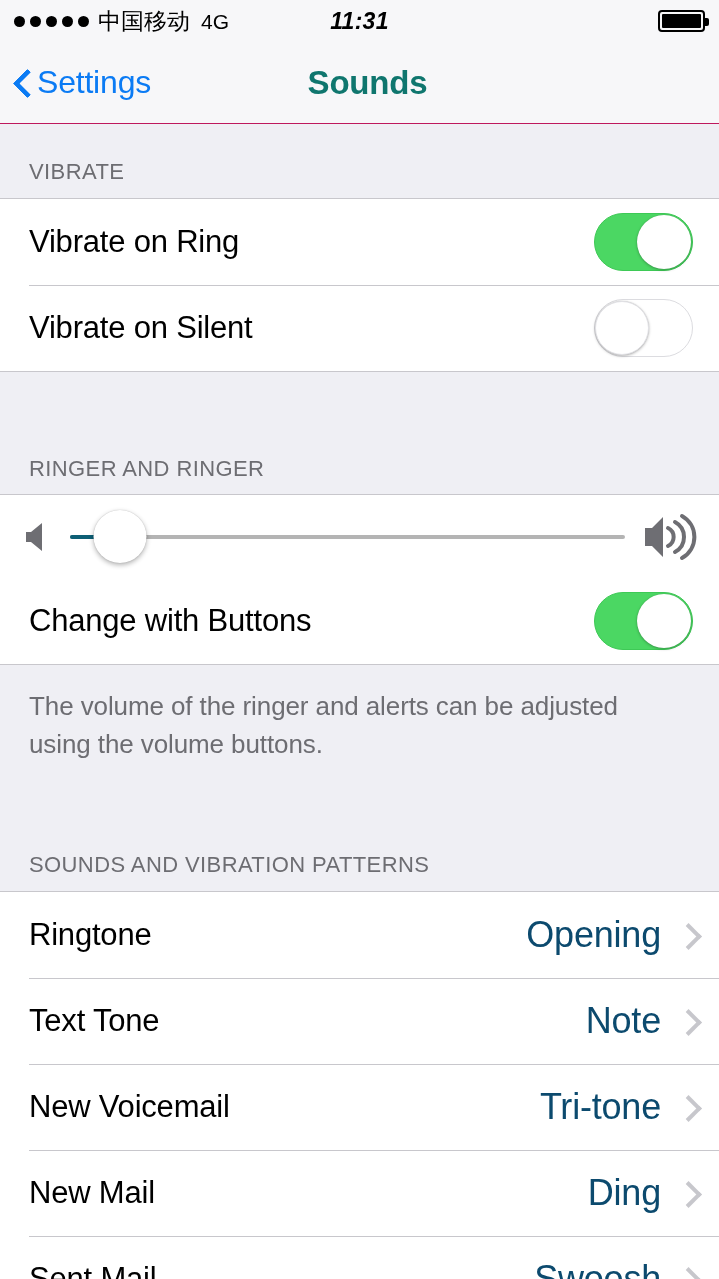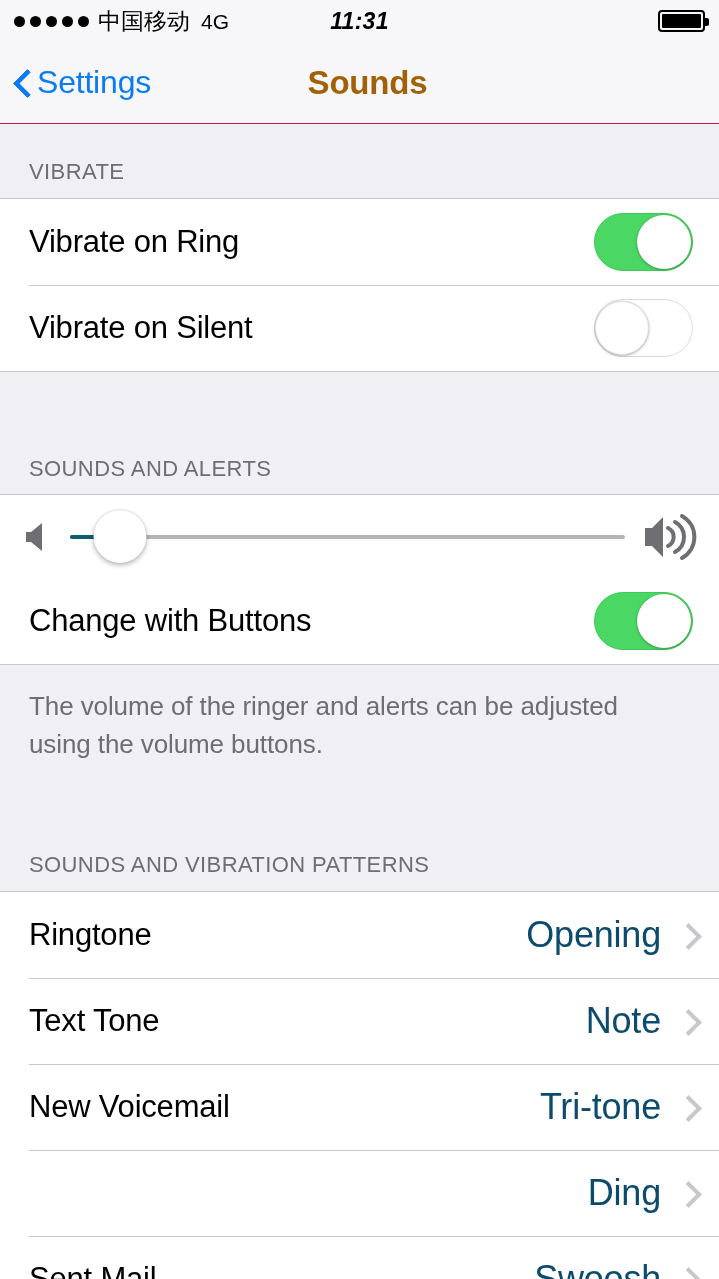--- a/index.html
+++ b/index.html
@@ -140,21 +140,21 @@
     font-size: 32px;
     color: #0b7bf4;
     letter-spacing: -0.2px;
   }
   .nav-title {
     position: absolute;
     left: 16px; right: 0;
     text-align: center;
     font-size: 33px;
     font-weight: bold;
-    color: #a16207;
+    color: #0f766e;
     letter-spacing: -0.2px;
   }
 
   
   .section-header {
     background: #EFEFF4;
     color: #6D6D72;
     font-size: 22px;
     letter-spacing: 0.4px;
     padding: 0 0 0 29px;
@@ -370,21 +370,21 @@
     <div class="row">
       <span class="row-label">Vibrate on Silent</span>
       <div class="row-right">
         <div class="switch off">
             <span class="knob"></span>
           </div>
       </div>
     </div>
   </div>
 
-  <div class="section-header sh-ringer">SOUNDS AND ALERTS</div>
+  <div class="section-header sh-ringer">RINGER AND RINGER</div>
 
   <div class="group">
 
     <div class="slider-row">
       <svg class="spk-small" width="30" height="34" viewBox="0 0 30 34">
         <path d="M18 3 L7 12 L2 12 L2 22 L7 22 L18 31 Z" fill="#6E6E73"></path>
       </svg>
       <div class="slider-track-wrap">
         <div class="track"></div>
         <div class="track-fill" style="width:9%;"></div>
@@ -429,20 +429,21 @@
       </div>
     </div>
     <div class="row">
       <span class="row-label">New Voicemail</span>
       <div class="row-right">
         <span class="row-value">Tri-tone</span>
         <span class="chevron-right"></span>
       </div>
     </div>
     <div class="row">
+      <span class="row-label">New Mail</span>
       <div class="row-right">
         <span class="row-value">Ding</span>
         <span class="chevron-right"></span>
       </div>
     </div>
     <div class="row">
       <span class="row-label">Sent Mail</span>
       <div class="row-right">
         <span class="row-value">Swoosh</span>
         <span class="chevron-right"></span>

